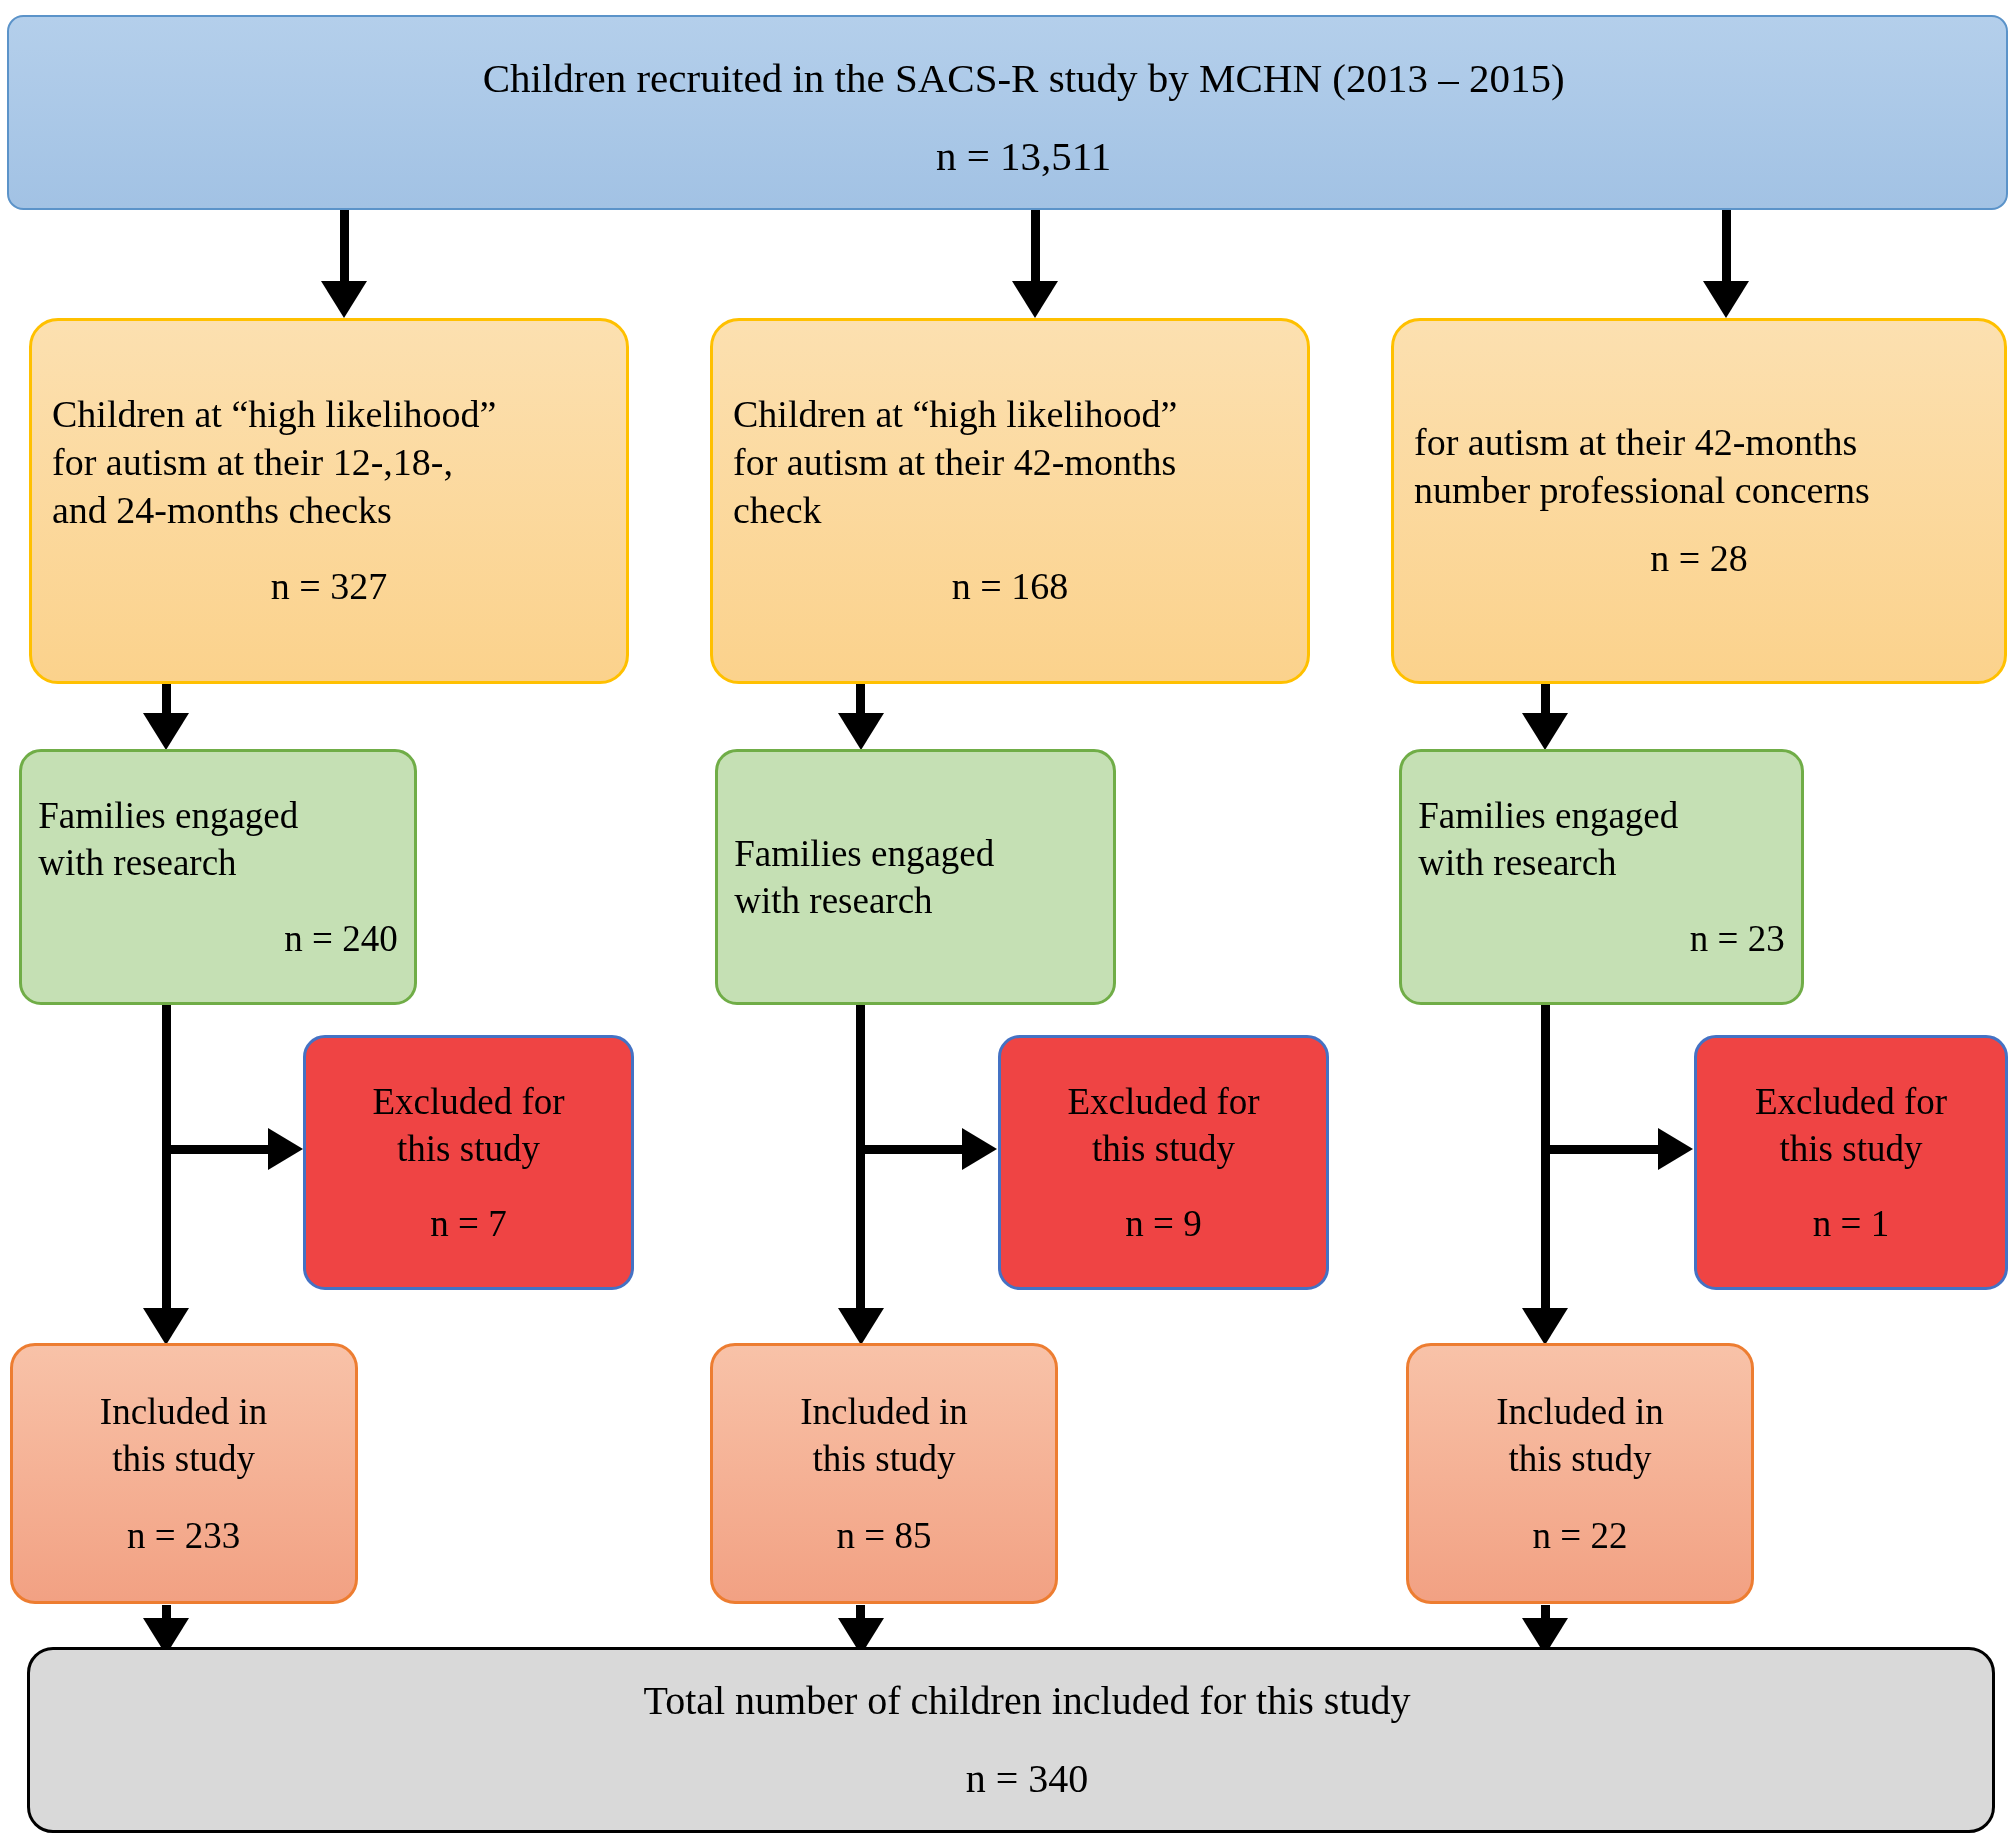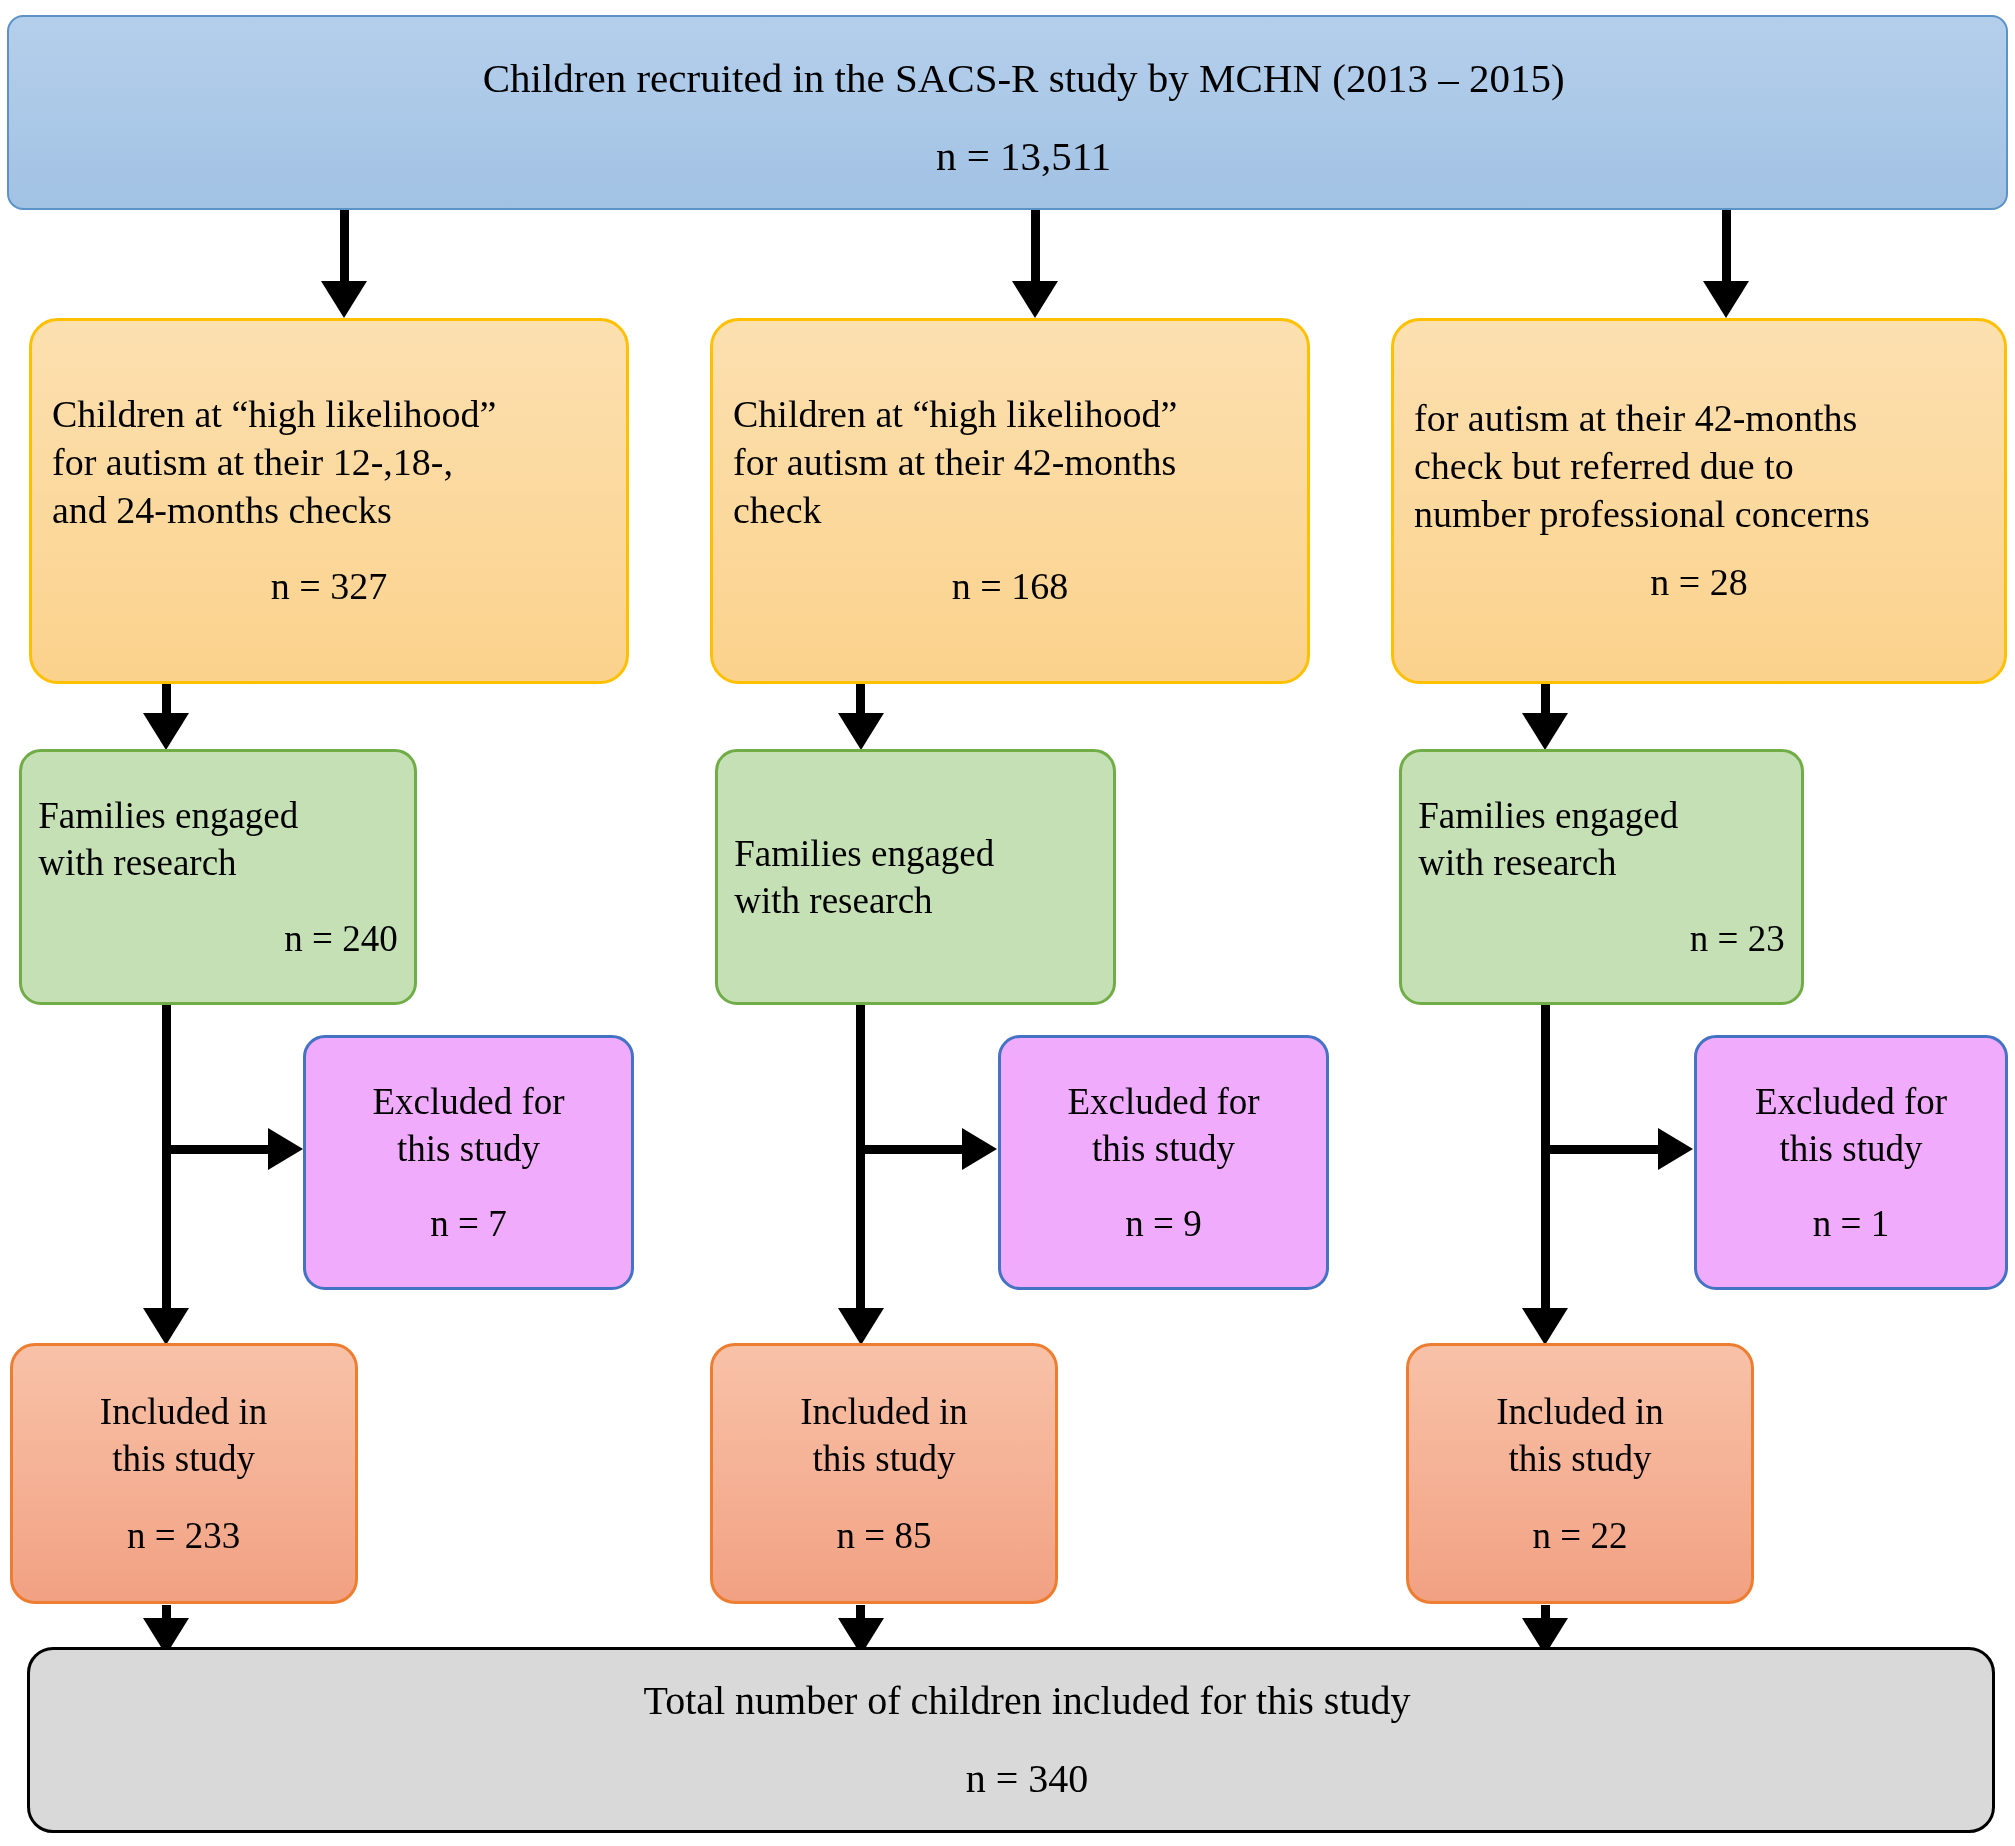--- a/index.html
+++ b/index.html
@@ -33,21 +33,21 @@
 
   
   .grn{background:#C5E0B4;border:3.4px solid #70AD47;border-radius:22px;
        font-size:37px;line-height:1.28;padding:12.5px 16.3px;}
   .grn .nval{text-align:right;margin-top:28px;}
   .g1{left:19px;top:749px;width:398px;height:256px;}
   .g2{left:715px;top:749px;width:401px;height:256px;}
   .g3{left:1399px;top:749px;width:405px;height:256px;}
 
   
-  .prpl{background:#f0abfc;border:3.4px solid #4472C4;border-radius:22px;
+  .prpl{background:#ef4444;border:3.4px solid #4472C4;border-radius:22px;
         font-size:37px;line-height:1.28;padding:10.6px 14.4px;
         align-items:center;text-align:center;}
   .prpl .nval{margin-top:27px;}
   .p1{left:303px;top:1035px;width:331px;height:255px;}
   .p2{left:998px;top:1035px;width:331px;height:255px;}
   .p3{left:1694px;top:1035px;width:314px;height:255px;}
 
   
   .slmn{background:linear-gradient(180deg,#F8C2A8 0%,#F2A183 100%);
         border:3.4px solid #ED7D31;border-radius:25px;
@@ -102,21 +102,20 @@
 
   <div class="box orng o2">
     <div class="line">Children at “high likelihood”</div>
     <div class="line">for autism at their 42-months</div>
     <div class="line">check</div>
     <div class="line nval">n = 168</div>
   </div>
 
   <div class="box orng o3">
     <div class="line">for autism at their 42-months</div>
-    <div class="line">check but referred due to</div>
     <div class="line">number professional concerns</div>
     <div class="line nval">n = 28</div>
   </div>
 
   <div class="vline" style="left:162px;top:684px;height:34px;"></div>
   <div class="arrow-down" style="left:143px;top:713px;"></div>
 
   <div class="vline" style="left:856px;top:684px;height:34px;"></div>
   <div class="arrow-down" style="left:838px;top:713px;"></div>
 

